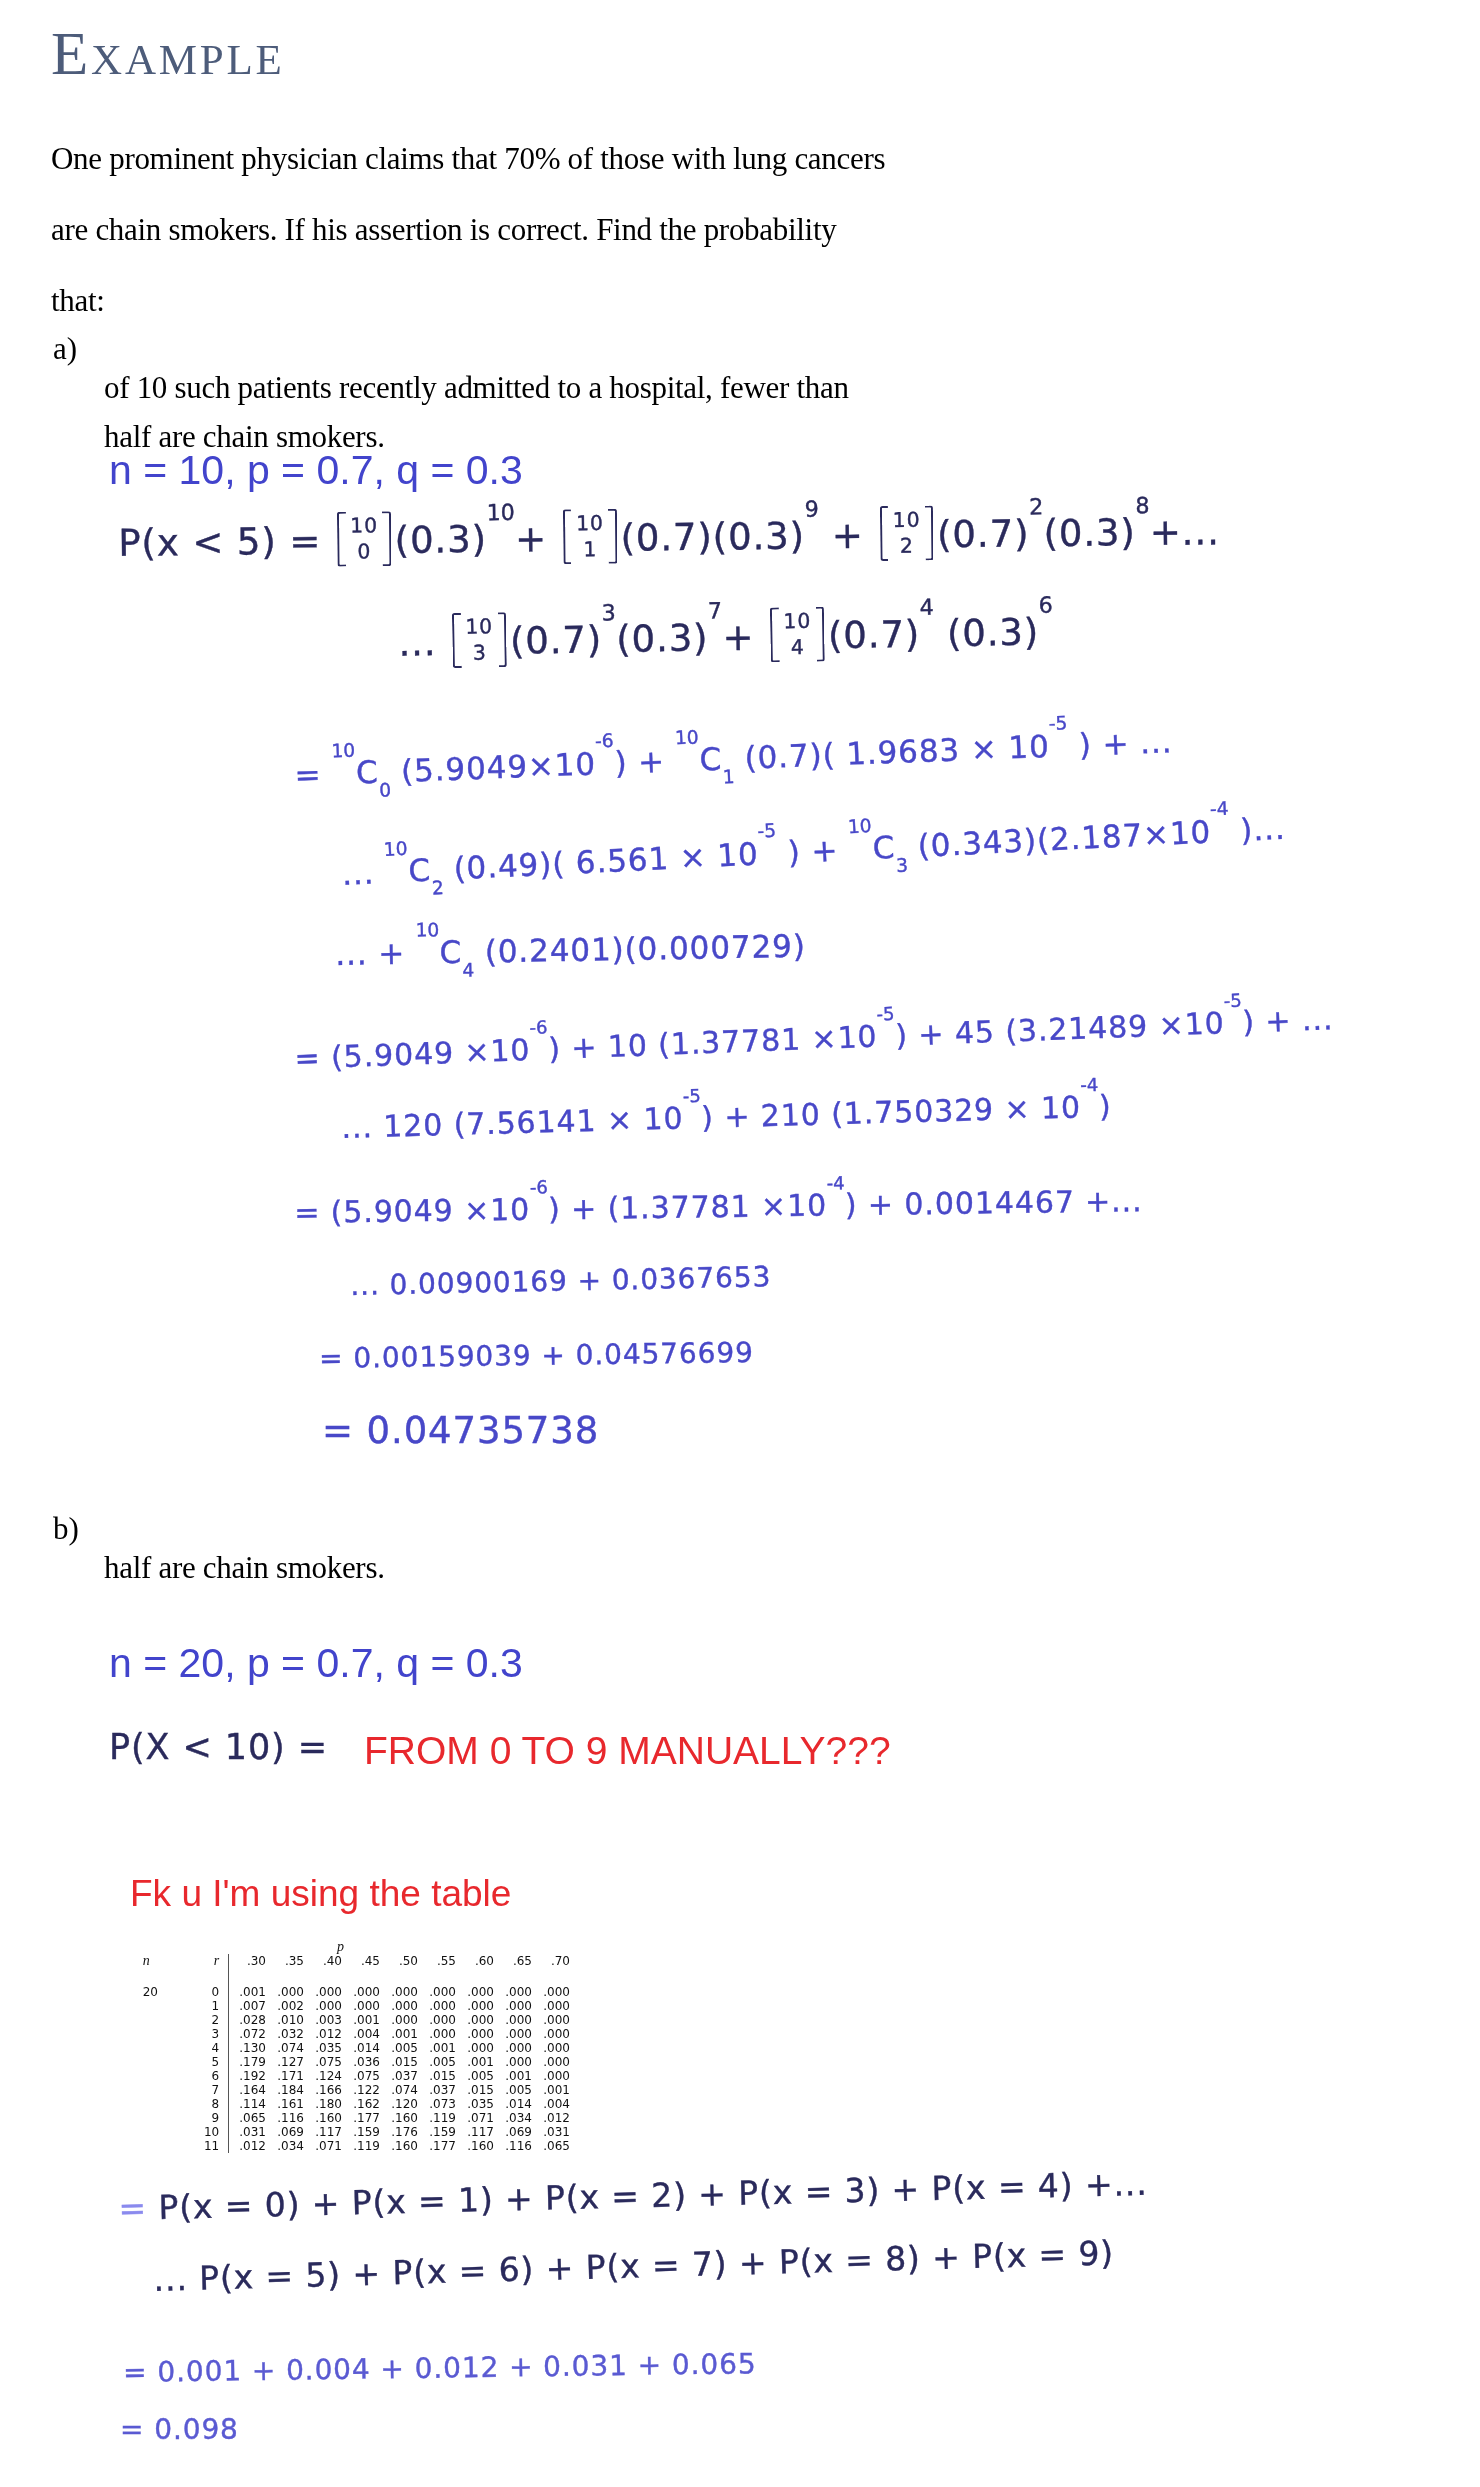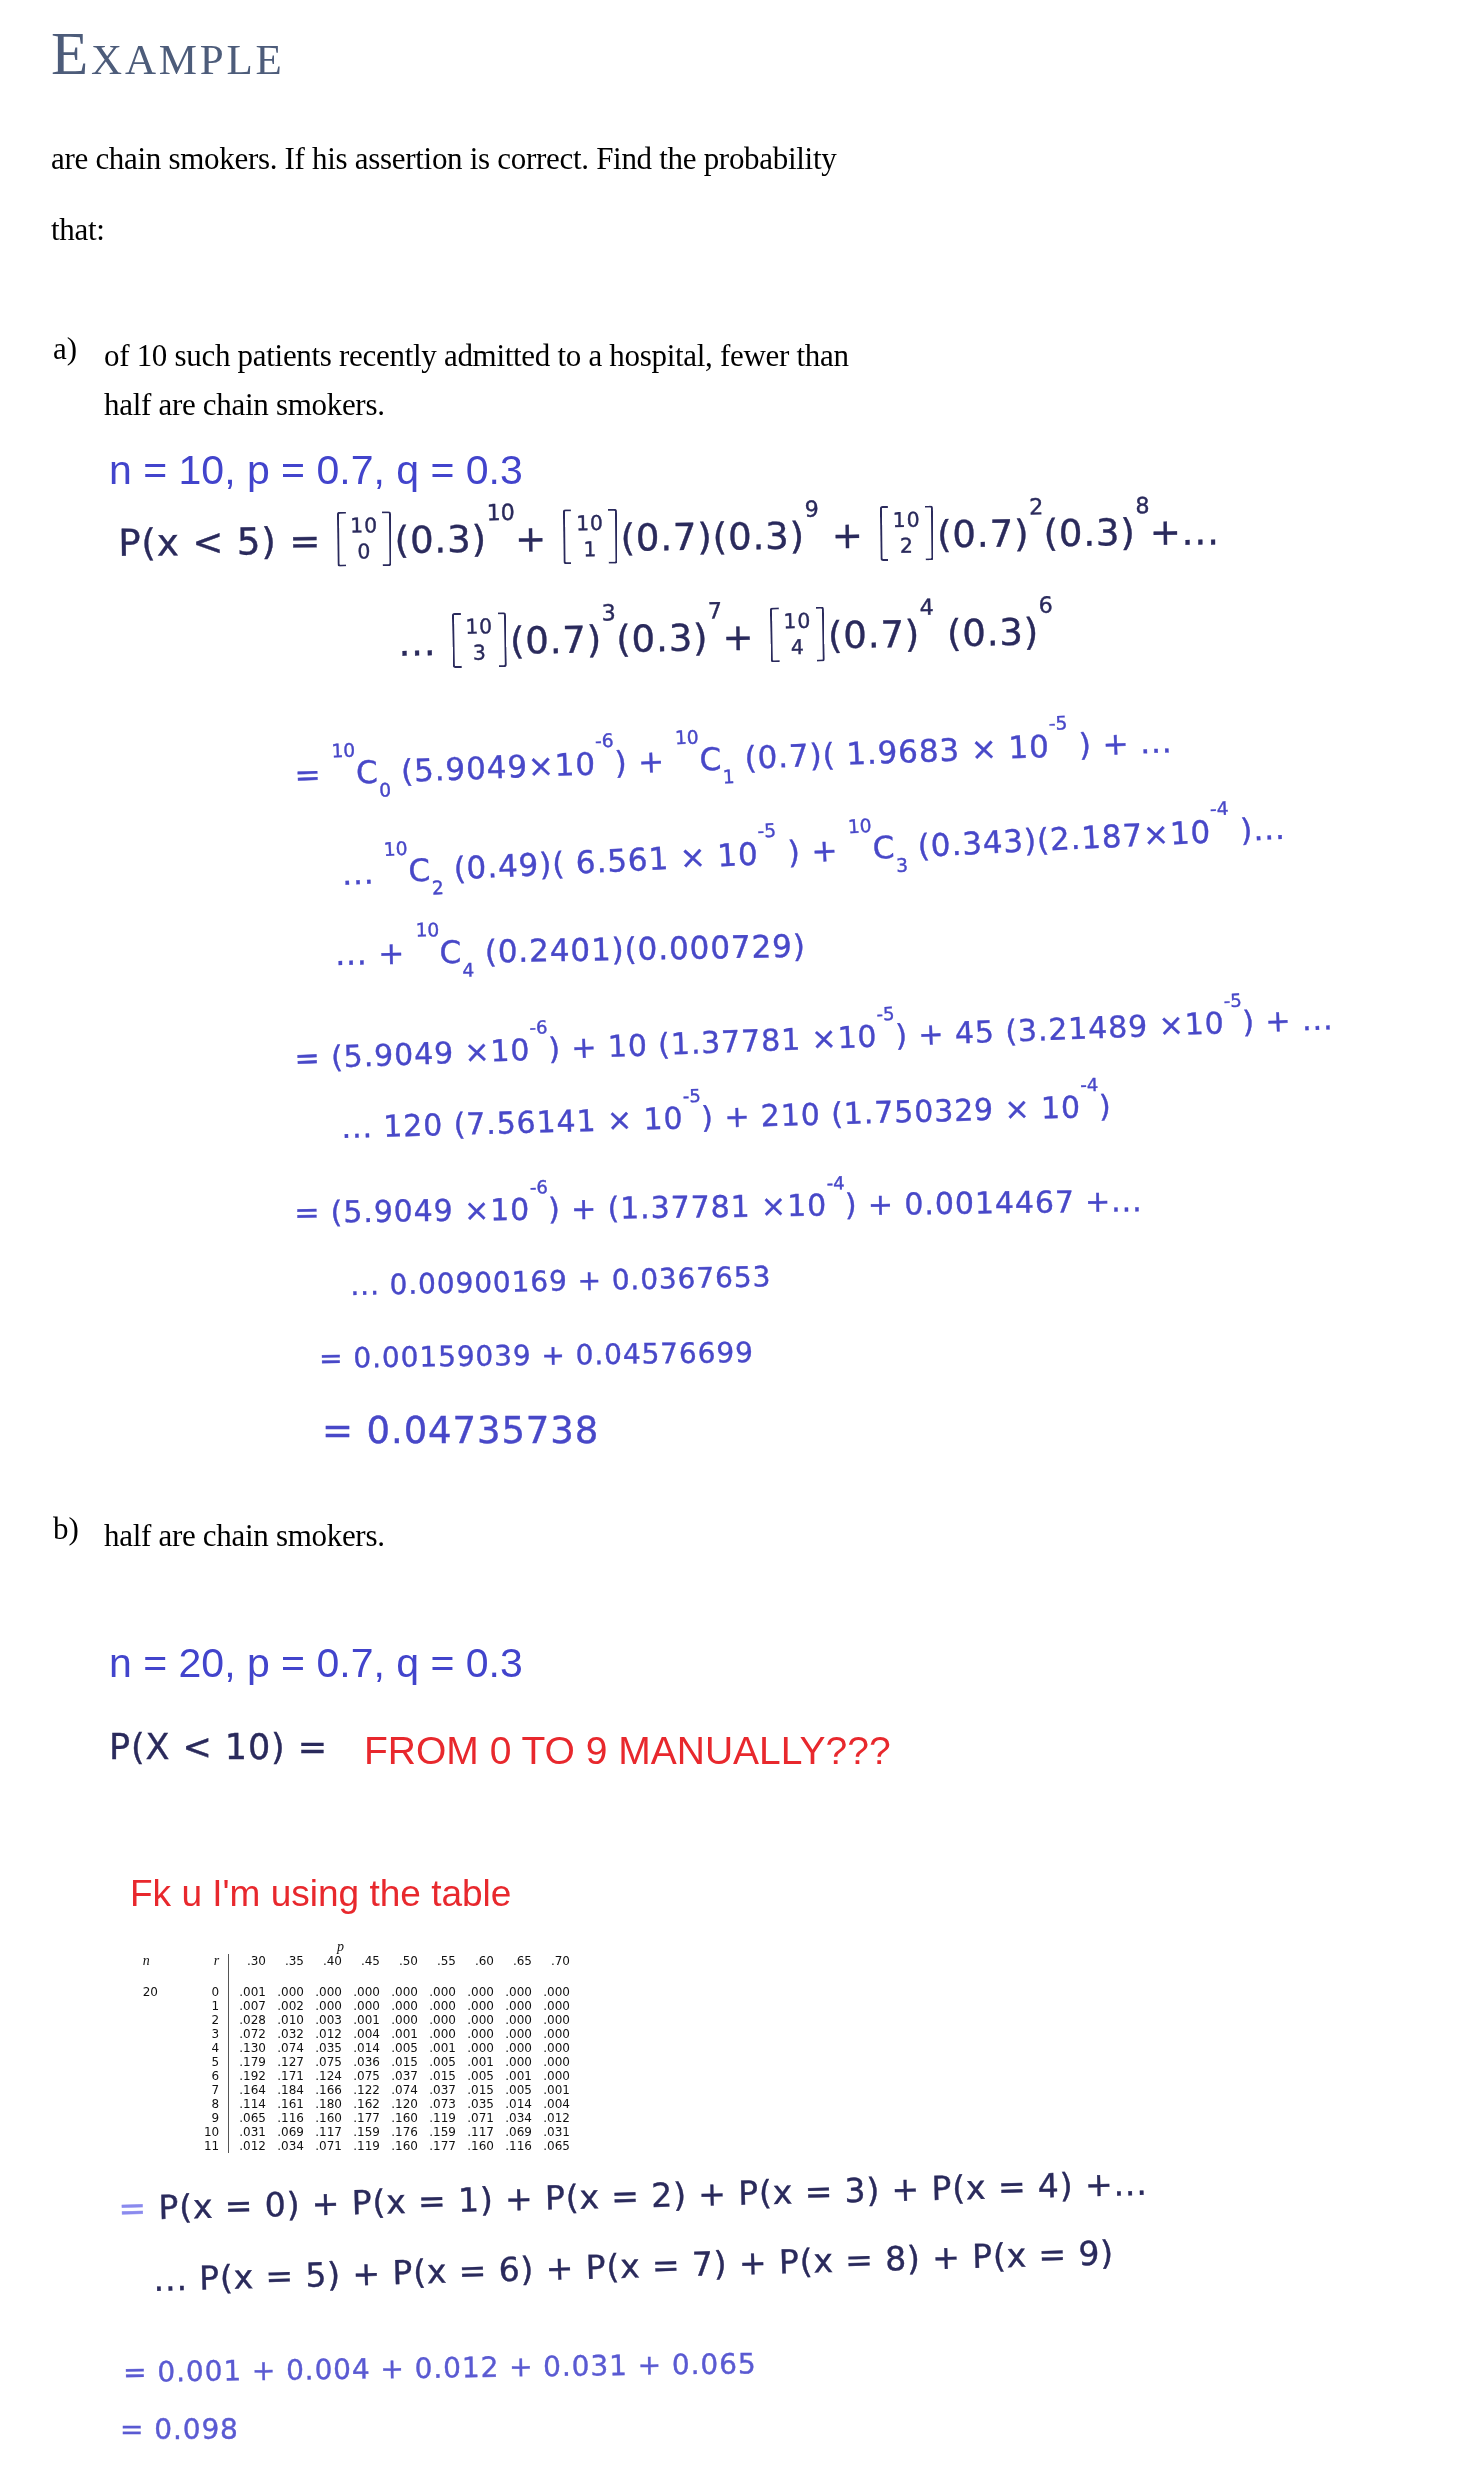--- a/index.html
+++ b/index.html
@@ -25,21 +25,21 @@
     font-family:"Liberation Serif", serif;
     font-variant:small-caps;
     font-size:61px;letter-spacing:2.8px;
     color:var(--title);font-weight:400;
   }
 
   
   .serif-line{font-size:31px;letter-spacing:-0.3px;white-space:nowrap;}
   .intro{left:51px;top:123px;line-height:71px;}
   .list-marker{font-size:31px;}
-  .item-text{line-height:49px;}
+  .item-text{line-height:49px;margin-top:32px;}
 
   
   .params{
     font-family:"Liberation Sans", sans-serif;
     font-size:41px;color:var(--sans-blue);white-space:nowrap;
   }
 
   
   .hand{
     font-family:"DejaVu Sans", sans-serif;
@@ -104,20 +104,21 @@
   table.ptable .ital{font-family:"Liberation Serif", serif;font-style:italic;font-size:14px;}
   table.ptable .plabel{text-align:left;padding-left:109px;}
   table.ptable tr.spacer td{height:16.7px;}
 </style>
 </head>
 <body>
 
 <div class="abs title">Example</div>
 
 <div class="abs intro">
+  <div class="serif-line">One prominent physician claims that 70% of those with lung cancers</div>
   <div class="serif-line">are chain smokers. If his assertion is correct. Find the probability</div>
   <div class="serif-line">that:</div>
 </div>
 
 <span class="abs list-marker" style="left:53px;top:331px;">a)</span>
 <div class="abs item-text" style="left:104px;top:331px;">
   <div class="serif-line">of 10 such patients recently admitted to a hospital, fewer than</div>
   <div class="serif-line">half are chain smokers.</div>
 </div>
 <div class="abs params" style="left:109px;top:447px;">n = 10, p = 0.7, q = 0.3</div>

